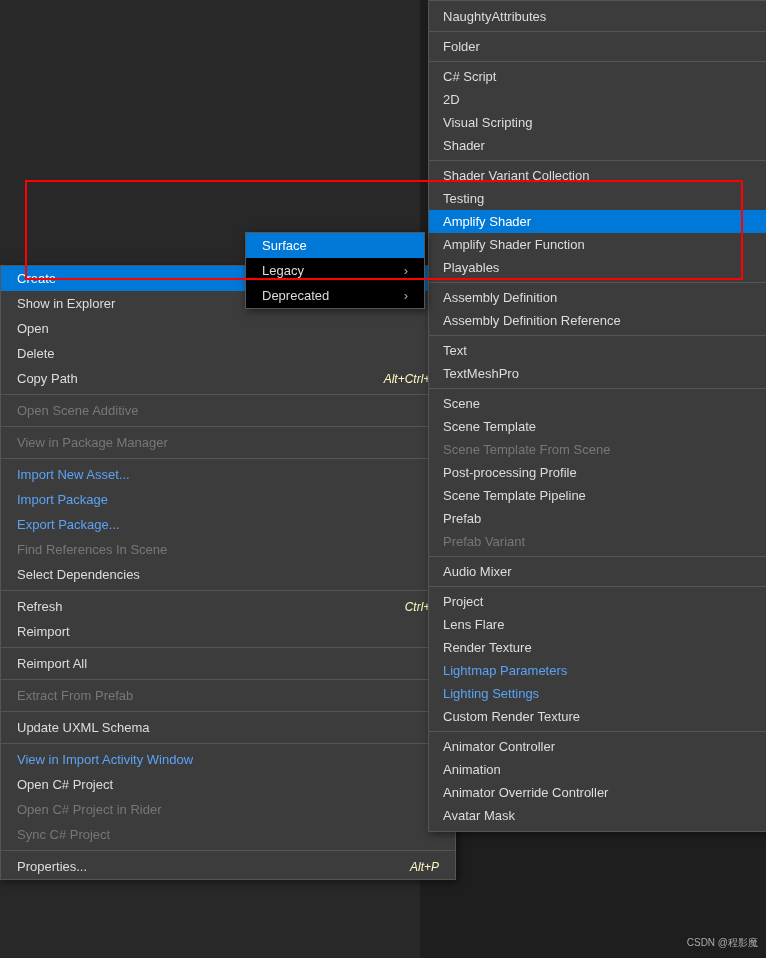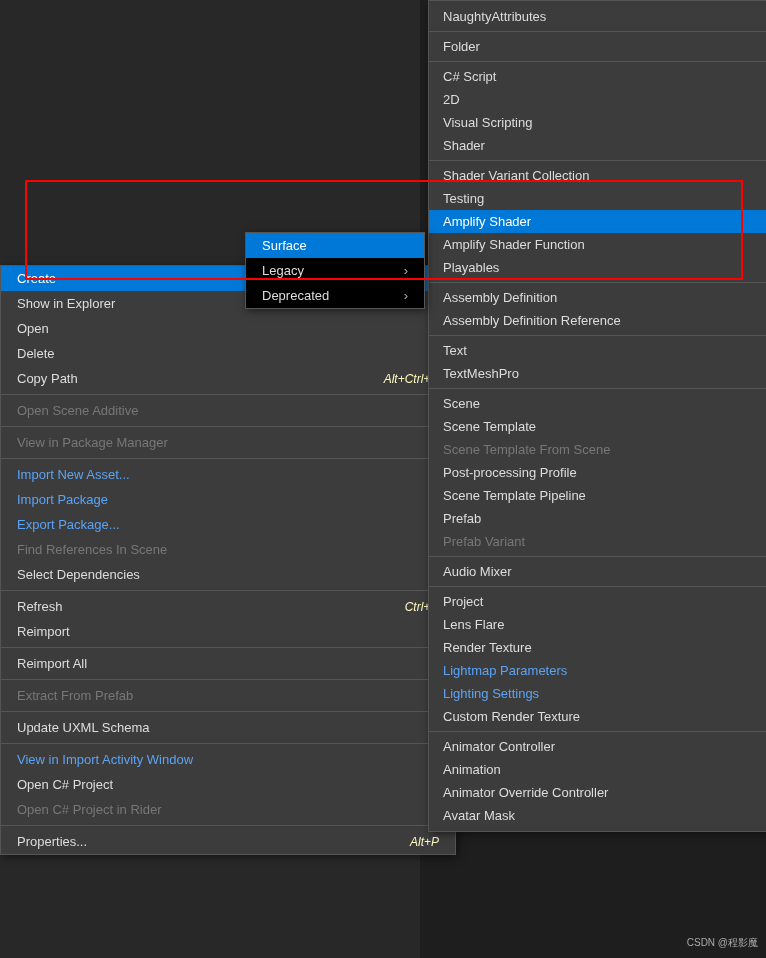--- a/index.html
+++ b/index.html
@@ -197,20 +197,23 @@
   <div class="menu-separator"></div>
   <div class="menu-item blue-link">
     <span>View in Import Activity Window</span>
   </div>
   <div class="menu-item">
     <span>Open C# Project</span>
   </div>
   <div class="menu-item disabled">
     <span>Open C# Project in Rider</span>
   </div>
+  <div class="menu-item disabled">
+    <span>Sync C# Project</span>
+  </div>
   <div class="menu-separator"></div>
   <div class="menu-item">
     <span>Properties...</span>
     <span class="shortcut">Alt+P</span>
   </div>
 </div>
 
 <div class="context-menu-sub1">
   <div class="menu-item active">
     <span>Surface</span>

